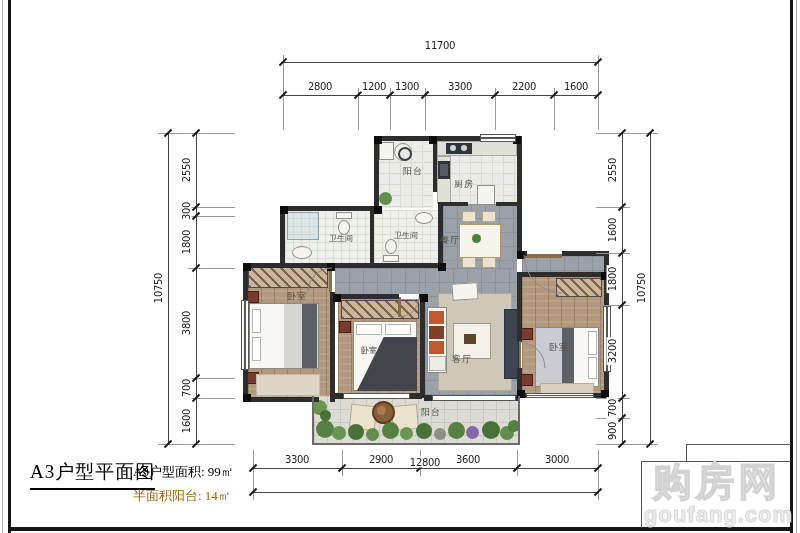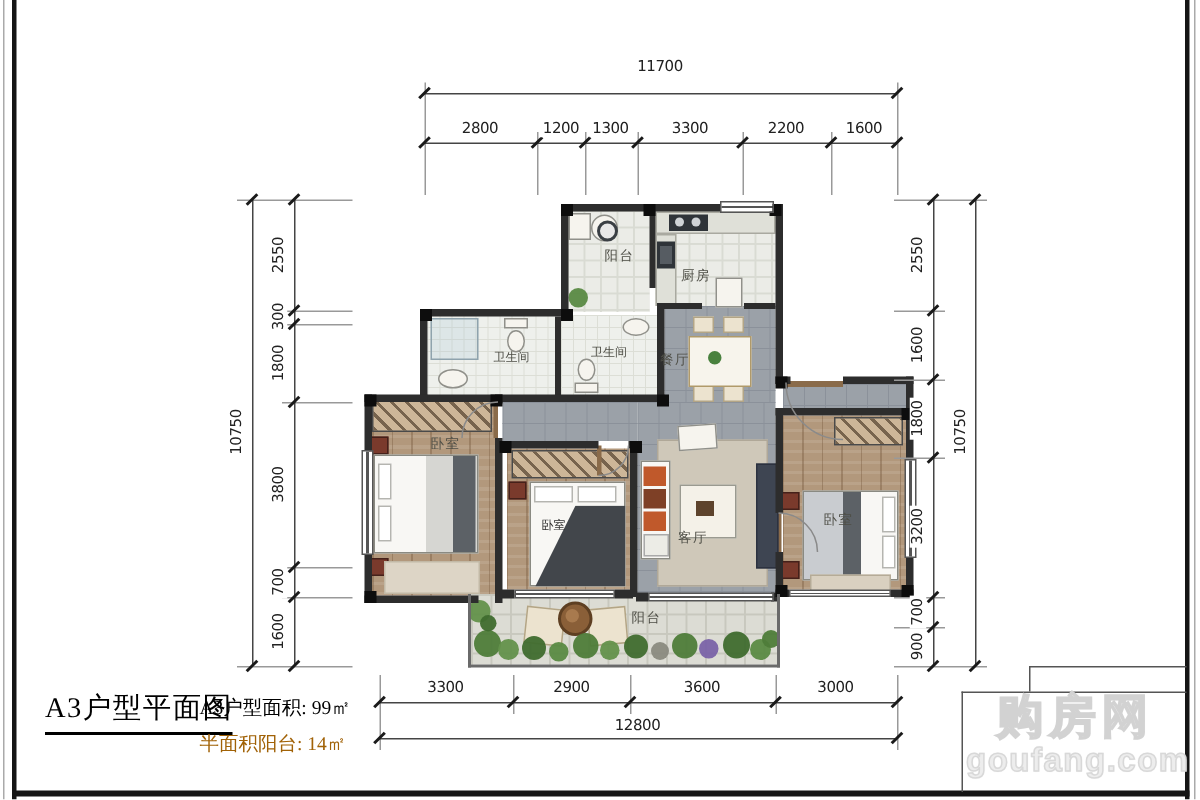--- a/index.html
+++ b/index.html
@@ -53,21 +53,21 @@
   .lbl{position:absolute;font:9px "Liberation Sans",sans-serif;color:#4e4e46;white-space:nowrap;
        transform:translate(-50%,-50%);letter-spacing:1px}
   .lbl8{font-size:8px;letter-spacing:0}
   
   .tb-title{position:absolute;left:30px;top:459px;font:19px "Liberation Serif",serif;color:#000;
             letter-spacing:1px;border-bottom:2px solid #000;padding-bottom:3px}
   .tb-line1{position:absolute;left:133px;top:463px;font:13px "Liberation Serif",serif;color:#000}
   .tb-line2{position:absolute;left:133px;top:487px;font:13px "Liberation Serif",serif;color:#a16207}
   
   .wm{position:absolute;left:644px;top:462px;width:146px;text-align:center;line-height:1.05}
-  .wm-name{font-family:"Liberation Sans",sans-serif;font-weight:bold;font-size:31px;letter-spacing:4px;
+  .wm-name{font-family:"Liberation Sans",sans-serif;font-weight:bold;font-size:39px;letter-spacing:4px;
            color:#fcfcfc;-webkit-text-stroke:1.3px #d2d2d2;text-shadow:0 0 1px #cfcfcf}
   .wm-dom{font-family:"Liberation Sans",sans-serif;font-weight:bold;font-size:22px;letter-spacing:1px;
           color:#ededed;-webkit-text-stroke:1px #d8d8d8;text-shadow:0 0 1px #d5d5d5}
 </style>
 </head>
 <body>
 
 <div class="sheet">
 
   <div id="plan" class="abs" style="left:0;top:0;width:800px;height:533px">
@@ -312,21 +312,21 @@
   <span class="lbl" style="left:431px;top:412px">阳台</span>
 
   <span class="dim" style="left:440px;top:45px">11700</span>
   <span class="dim" style="left:320px;top:86px">2800</span>
   <span class="dim" style="left:374px;top:86px">1200</span>
   <span class="dim" style="left:407px;top:86px">1300</span>
   <span class="dim" style="left:460px;top:86px">3300</span>
   <span class="dim" style="left:524px;top:86px">2200</span>
   <span class="dim" style="left:576px;top:86px">1600</span>
 
-  <span class="dim" style="left:425px;top:484px">12800</span>
+  <span class="dim" style="left:425px;top:462px">12800</span>
   <span class="dim" style="left:297px;top:459px">3300</span>
   <span class="dim" style="left:381px;top:459px">2900</span>
   <span class="dim" style="left:468px;top:459px">3600</span>
   <span class="dim" style="left:557px;top:459px">3000</span>
 
   <span class="dim dimv" style="left:158px;top:288px">10750</span>
   <span class="dim dimv" style="left:186px;top:170px">2550</span>
   <span class="dim dimv" style="left:186px;top:211px">300</span>
   <span class="dim dimv" style="left:186px;top:242px">1800</span>
   <span class="dim dimv" style="left:186px;top:323px">3800</span>

